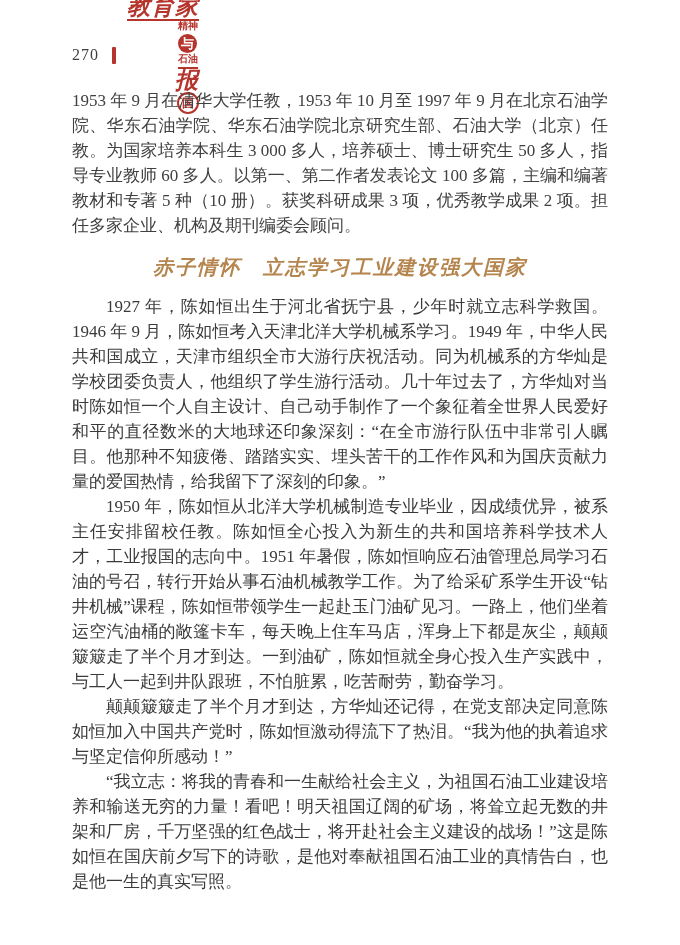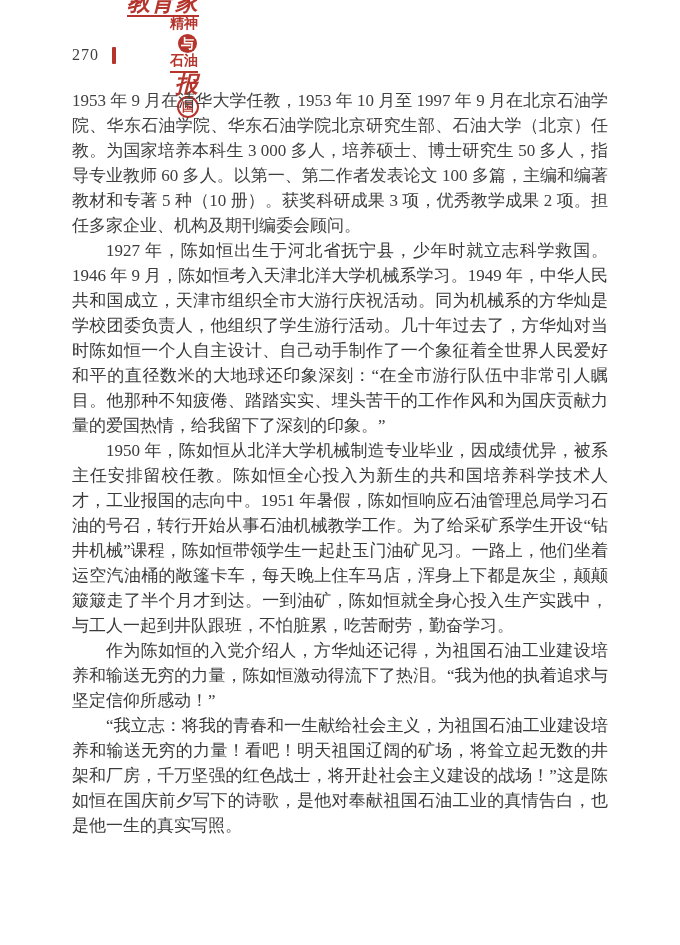--- a/index.html
+++ b/index.html
@@ -42,21 +42,21 @@
     white-space: nowrap;
   }
   .logo .big {
     font-size: 23px;
     font-weight: bold;
     font-style: italic;
     letter-spacing: 1px;
   }
   .logo .underlined { border-bottom: 2px solid; padding-bottom: 1px; }
   .logo .small {
-    font-size: 14px;
+    font-size: 10px;
     font-weight: bold;
     margin: 0 1px;
     padding-bottom: 3px;
   }
   .logo .yu-circle {
     display: inline-block;
     width: 19px;
     height: 19px;
     line-height: 19px;
     border-radius: 50%;
@@ -116,23 +116,24 @@
       <span class="small underlined">石油</span>
       <span class="big">报</span>
       <span class="guo-circle">国</span>
     </span>
   </header>
 
   <main class="body-text">
     <p class="bio">1953 年 9 月在清华大学任教，1953 年 10 月至 1997 年 9 月在北京石油学院、华东石油学院、华东石油学院北京研究生部、石油大学（北京）任教。为国家培养本科生 3 000 多人，培养硕士、博士研究生 50 多人，指导专业教师 60 多人。以第一、第二作者发表论文 100 多篇，主编和编著教材和专著 5 种（10 册）。获奖科研成果 3 项，优秀教学成果 2 项。担任多家企业、机构及期刊编委会顾问。</p>
 
 
+    <h2 class="section-heading" style="color: rgb(181, 133, 78);">赤子情怀　立志学习工业建设强大国家</h2>
 
     <p class="indent">1927 年，陈如恒出生于河北省抚宁县，少年时就立志科学救国。1946 年 9 月，陈如恒考入天津北洋大学机械系学习。1949 年，中华人民共和国成立，天津市组织全市大游行庆祝活动。同为机械系的方华灿是学校团委负责人，他组织了学生游行活动。几十年过去了，方华灿对当时陈如恒一个人自主设计、自己动手制作了一个象征着全世界人民爱好和平的直径数米的大地球还印象深刻：“在全市游行队伍中非常引人瞩目。他那种不知疲倦、踏踏实实、埋头苦干的工作作风和为国庆贡献力量的爱国热情，给我留下了深刻的印象。”</p>
 
     <p class="indent">1950 年，陈如恒从北洋大学机械制造专业毕业，因成绩优异，被系主任安排留校任教。陈如恒全心投入为新生的共和国培养科学技术人才，工业报国的志向中。1951 年暑假，陈如恒响应石油管理总局学习石油的号召，转行开始从事石油机械教学工作。为了给采矿系学生开设“钻井机械”课程，陈如恒带领学生一起赴玉门油矿见习。一路上，他们坐着运空汽油桶的敞篷卡车，每天晚上住车马店，浑身上下都是灰尘，颠颠簸簸走了半个月才到达。一到油矿，陈如恒就全身心投入生产实践中，与工人一起到井队跟班，不怕脏累，吃苦耐劳，勤奋学习。</p>
 
-    <p class="indent">作为陈如恒的入党介绍人，方华灿还记得，为祖国石油工业建设培养和输送无穷的力量，陈如恒激动得流下了热泪。“我为他的执着追求与坚定信仰所感动！”</p>
+    <p class="indent">颠颠簸簸走了半个月才到达，方华灿还记得，在党支部决定同意陈如恒加入中国共产党时，陈如恒激动得流下了热泪。“我为他的执着追求与坚定信仰所感动！”</p>
 
     <p class="indent">“我立志：将我的青春和一生献给社会主义，为祖国石油工业建设培养和输送无穷的力量！看吧！明天祖国辽阔的矿场，将耸立起无数的井架和厂房，千万坚强的红色战士，将开赴社会主义建设的战场！”这是陈如恒在国庆前夕写下的诗歌，是他对奉献祖国石油工业的真情告白，也是他一生的真实写照。</p>
   </main>
 
 </div>
 
 </body></html>

